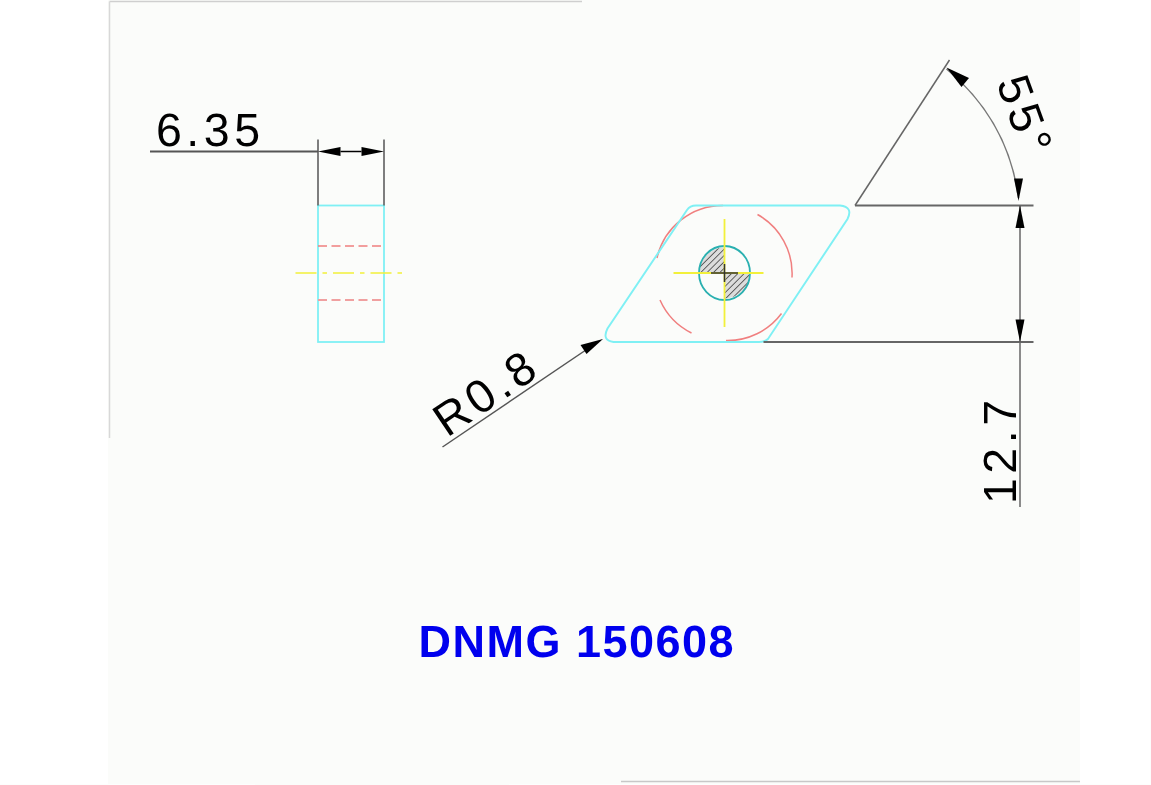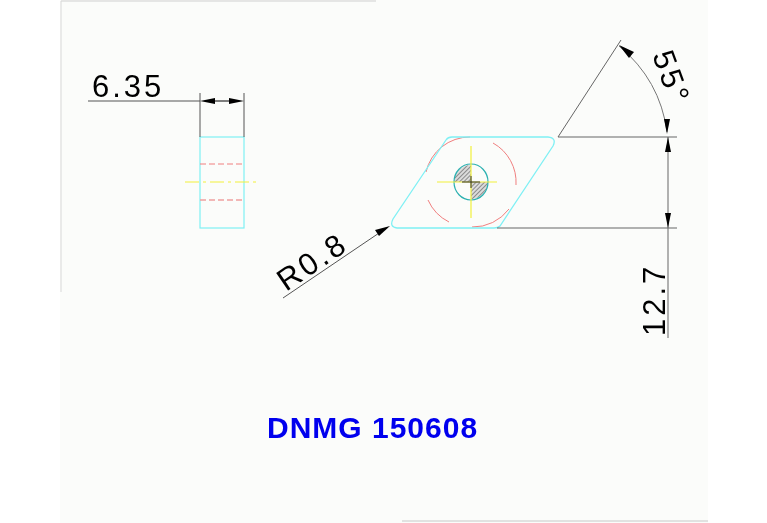--- a/index.html
+++ b/index.html
@@ -1,17 +1,17 @@
 <!DOCTYPE html>
 <html><head>
 <meta charset="utf-8">
 <style>
   html, body { margin: 0; padding: 0; }
   body { width: 767px; height: 523px; background: #ffffff; position: relative; overflow: hidden; }
-  .sheet { position: absolute; left: 0; top: 0; width: 746px; height: 523px; text-align: right; }
+  .sheet { position: absolute; left: 12px; top: 0; width: 746px; height: 523px; text-align: right; }
   .dim-text { font-family: "Liberation Sans", sans-serif; fill: #000000; font-size: 31px; letter-spacing: 3px; }
   .title-text { font-family: "Liberation Sans", sans-serif; font-weight: bold; font-size: 30px; letter-spacing: 1px; }
 </style>
 </head>
 <body>
 
 <div class="sheet">
 <svg width="767" height="523" viewBox="0 0 767 523" xmlns="http://www.w3.org/2000/svg">
   <defs>
     <pattern id="hatch" patternUnits="userSpaceOnUse" width="3" height="3" patternTransform="rotate(45)">

